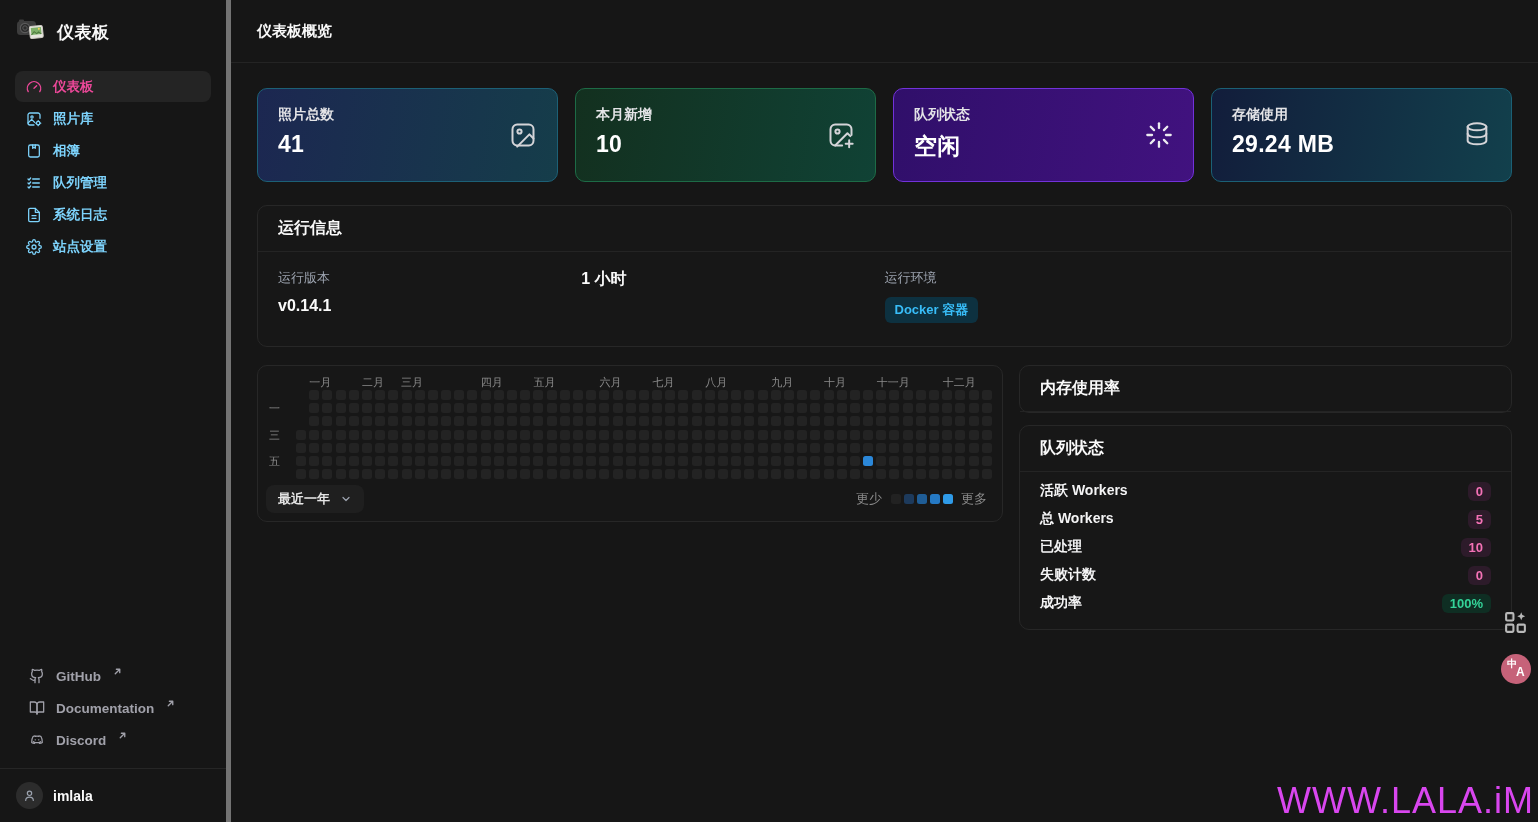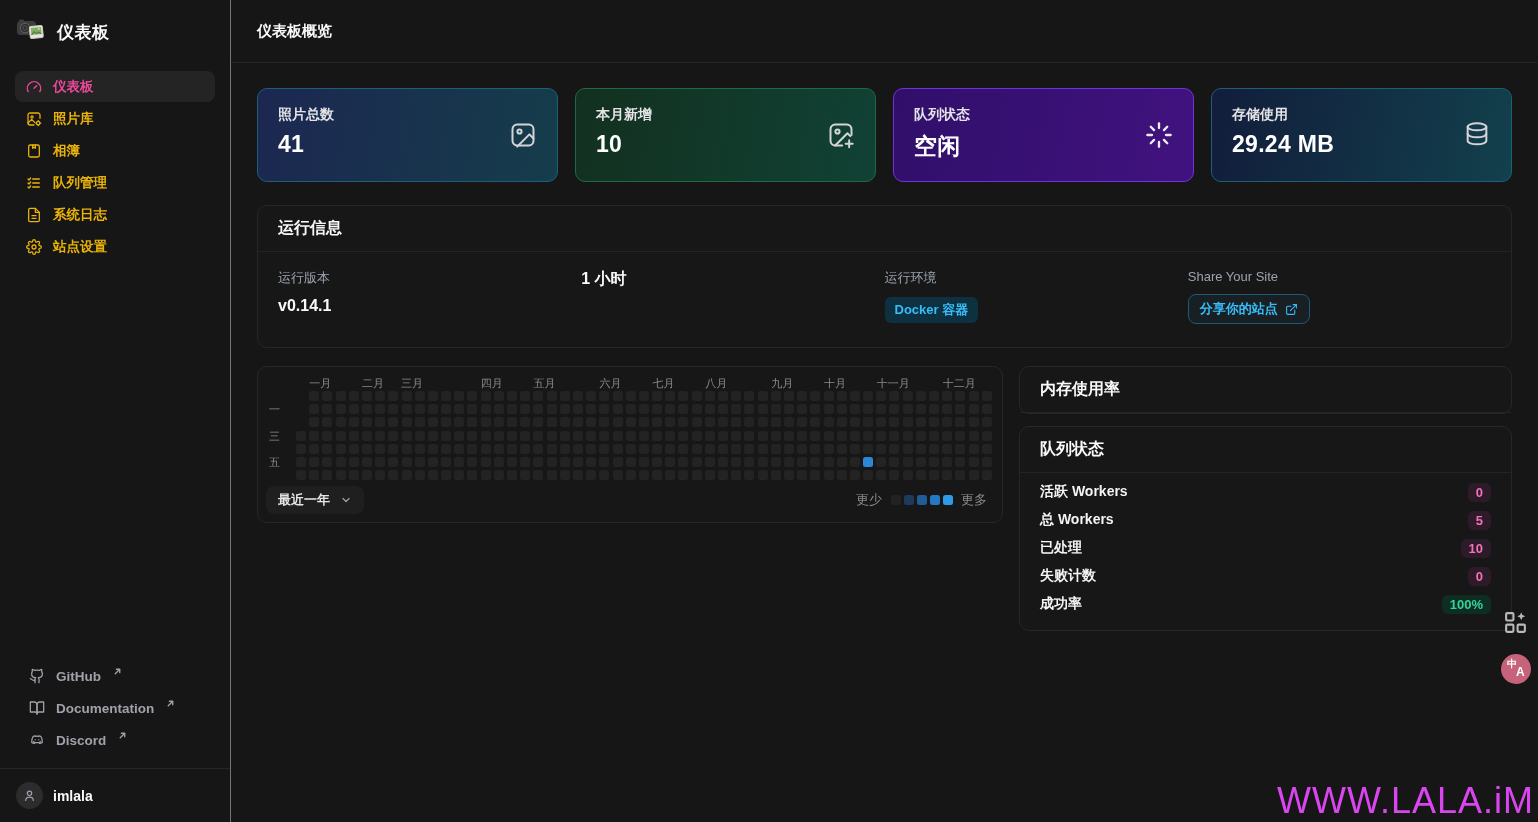--- a/index.html
+++ b/index.html
@@ -5,26 +5,26 @@
   * { box-sizing: border-box; margin: 0; padding: 0; }
   html,body { width:1538px; height:822px; overflow:hidden; }
   body {
     background:#161616;
     font-family:"Liberation Sans", sans-serif;
     color:#e5e5e5;
   }
   .app { display:flex; width:1538px; height:822px; position:relative; }
 
   
-  .sidebar { width:231px; min-width:231px; border-right:1px solid #737373; display:flex; flex-direction:column; }
+  .sidebar { width:231px; min-width:231px; border-right:5px solid #737373; display:flex; flex-direction:column; }
   .logo-row { display:flex; align-items:center; gap:11px; padding:17px 16px 16px; }
   .logo-title { font-size:17px; font-weight:bold; color:#fafafa; letter-spacing:.5px; }
   .nav { padding:8px 15px 0; display:flex; flex-direction:column; gap:1px; }
   .nav-item { display:flex; align-items:center; gap:11px; height:31px; padding:0 11px; border-radius:8px;
-    color:#eab308; font-size:13.5px; font-weight:600; cursor:pointer; }
+    color:#7dd3fc; font-size:13.5px; font-weight:600; cursor:pointer; }
   .nav-item svg { width:16px; height:16px; flex:none; }
   .nav-item.active { background:#242424; color:#ec4899; }
   .sidebar-spacer { flex:1; }
   .side-links { padding:4px 16px 12px 29px; display:flex; flex-direction:column; }
   .side-link { display:flex; align-items:center; gap:11px; height:32px; color:#a1a1aa; font-size:13.5px; font-weight:bold; cursor:pointer; }
   .side-link svg.lk { width:16px; height:16px; }
   .ext-arrow { width:9px; height:9px; transform:translateY(-5px); margin-left:1px; }
   .user-row { border-top:1px solid #262626; display:flex; align-items:center; gap:10px; padding:13px 16px; }
   .avatar { width:27px; height:27px; border-radius:50%; background:#2c2c2c; display:flex; align-items:center; justify-content:center; color:#9ca3af; flex:none; }
   .avatar svg { width:13px; height:13px; }
@@ -297,31 +297,20 @@
             <div class="ri-label">运行版本</div>
             <div class="ri-value">v0.14.1</div>
           </div>
           <div>
             <div class="ri-value">1 小时</div>
           </div>
           <div>
             <div class="ri-label">运行环境</div>
             <span class="badge-docker">Docker 容器</span>
           </div>
-          <div>
-            <div class="ri-label">Share Your Site</div>
-            <span class="share-btn">
-              <span>分享你的站点</span>
-              <svg viewBox="0 0 24 24" fill="none" stroke="currentColor" stroke-width="2" stroke-linecap="round" stroke-linejoin="round">
-                  <path d="M15 3h6v6"></path>
-                  <path d="M10 14 21 3"></path>
-                  <path d="M18 13v6a2 2 0 0 1-2 2H5a2 2 0 0 1-2-2V8a2 2 0 0 1 2-2h6"></path>
-                </svg>
-            </span>
-          </div>
         </div>
       </div>
 
       <div class="bottom">
 
         <div class="panel heatmap-panel">
           <div class="hm-months">
               <span style="left: 13.2px;">一月</span>
               <span style="left: 66px;">二月</span>
               <span style="left: 105px;">三月</span>

